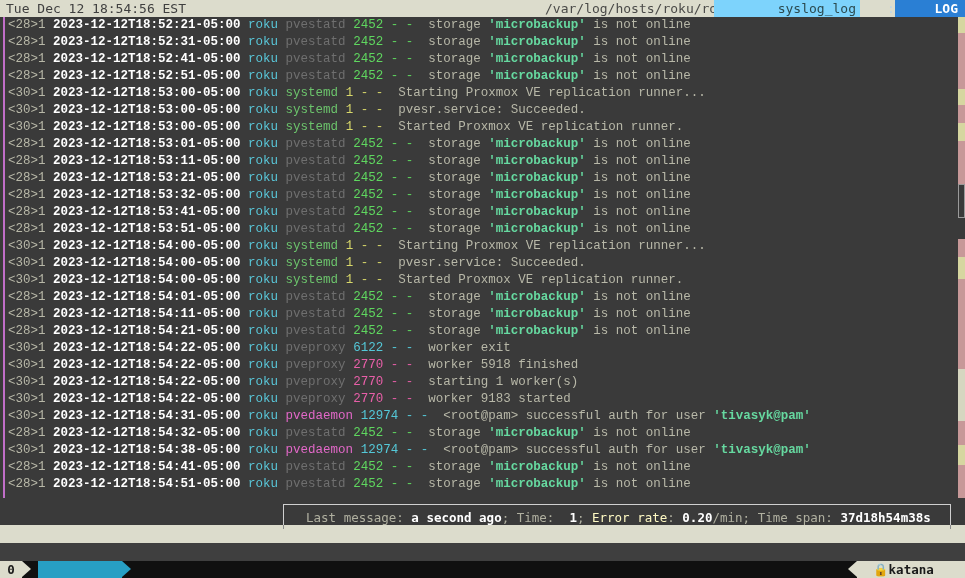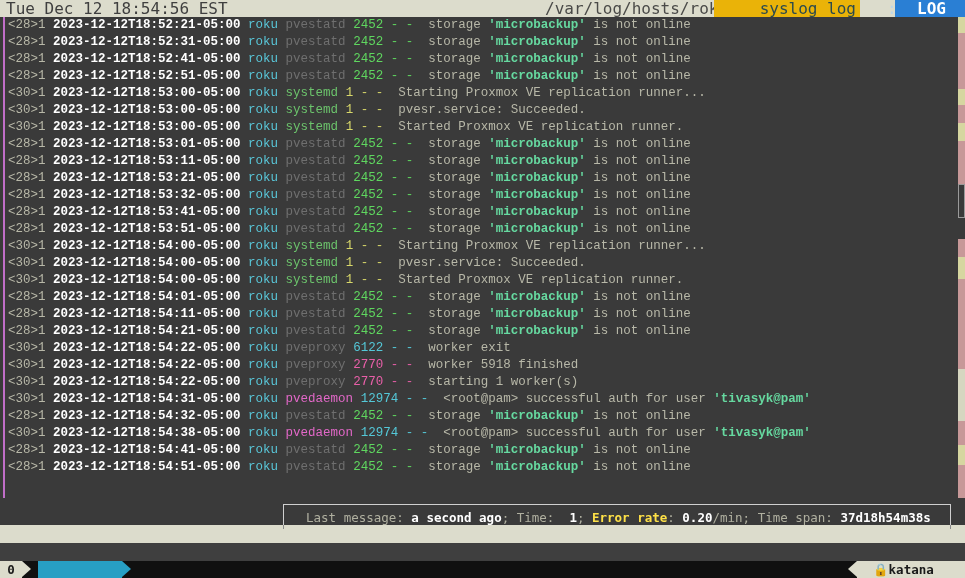--- a/index.html
+++ b/index.html
@@ -8,32 +8,32 @@
     background: #3a3a3a;
     font-family: "DejaVu Sans Mono", "Liberation Mono", monospace;
     overflow: hidden;
   }
   #app { position: relative; width: 965px; height: 578px; background: #3a3a3a; }
 
   
   .topbar {
     position: absolute; top: 0; left: 0; width: 965px; height: 17px;
     background: #dcdccc; color: #3f3f3f;
-    font-size: 16px; line-height: 17px; white-space: pre;
+    font-size: 13px; line-height: 17px; white-space: pre;
   }
   .topbar .clock { position: absolute; left: 6px; top: 0; }
   .topbar .path  { position: absolute; left: 545px; top: 0; color: #4a4a48; }
   .topbar .seg-teal {
     position: absolute; left: 714px; top: 0; width: 146px; height: 17px;
-    background: #eab308; color: #2b4a4f; text-align: right; padding-right: 4px;
+    background: #7dd3fc; color: #2b4a4f; text-align: right; padding-right: 4px;
   }
   .topbar .seg-blue {
     position: absolute; left: 895px; top: 0; width: 70px; height: 28px;
     background: #2a7fd4; color: #ffffff; font-weight: bold;
-    text-align: right; padding-right: 19px;
+    text-align: right; padding-right: 7px;
   }
   .topbar .colon-a { position: absolute; left: 741px; top:0; color:#5a9aa3;}
   .topbar .colon-b { position: absolute; left: 887px; top:0; color:#bdd6e8;}
 
   
   .logpane {
     position: absolute; top: 17px; left: 0; width: 965px; height: 481px;
     background: #3a3a3a; overflow: hidden;
   }
   .leftrule {
@@ -82,21 +82,21 @@
     border-top: 1px solid #cfcfcf;
     border-left: 1px solid #cfcfcf;
     border-right: 1px solid #cfcfcf;
   }
   .sumtext {
     position: absolute; left: 300px; top: 509px;
     font-size: 12.5px; line-height: 17px; white-space: pre;
     color: #b0b0a0; background: #3a3a3a; padding: 0 6px;
   }
   .sumtext b { color: #ffffff; }
-  .sumtext .err { color: #fde047; font-weight: bold; }
+  .sumtext .err { color: #fef9c3; font-weight: normal; }
 
   
   .statusbar {
     position: absolute; left: 0; top: 525px; width: 965px; height: 18px;
     background: #dcdccc; color: #3f3f3f;
     font-size: 12.5px; line-height: 18px; white-space: pre;
   }
   .statusbar .tick { position: absolute; left: 283px; top: 0; width:1px; height:4px; background:#8a8a8a;}
   .statusbar .tick2{ position: absolute; left: 950px; top: 0; width:1px; height:4px; background:#8a8a8a;}
 
@@ -178,20 +178,21 @@
       <div class="row"><span class="pri">&lt;28&gt;1 </span><span class="ts">2023-12-12T18:53:51-05:00</span><span class="msg"> </span><span class="host">roku</span><span class="msg"> </span><span class="proc-dim">pvestatd</span><span class="msg"> </span><span class="pid-green">2452</span><span class="msg"> </span><span class="dash">- -</span><span class="msg">  storage </span><span class="hl">'microbackup'</span><span class="msg"> is not online</span></div>
       <div class="row"><span class="pri">&lt;30&gt;1 </span><span class="ts">2023-12-12T18:54:00-05:00</span><span class="msg"> </span><span class="host">roku</span><span class="msg"> </span><span class="proc-green">systemd</span><span class="msg"> </span><span class="pid-yellow">1</span><span class="msg"> </span><span class="dash-y">- -</span><span class="msg">  Starting Proxmox VE replication runner...</span></div>
       <div class="row"><span class="pri">&lt;30&gt;1 </span><span class="ts">2023-12-12T18:54:00-05:00</span><span class="msg"> </span><span class="host">roku</span><span class="msg"> </span><span class="proc-green">systemd</span><span class="msg"> </span><span class="pid-yellow">1</span><span class="msg"> </span><span class="dash-y">- -</span><span class="msg">  pvesr.service: Succeeded.</span></div>
       <div class="row"><span class="pri">&lt;30&gt;1 </span><span class="ts">2023-12-12T18:54:00-05:00</span><span class="msg"> </span><span class="host">roku</span><span class="msg"> </span><span class="proc-green">systemd</span><span class="msg"> </span><span class="pid-yellow">1</span><span class="msg"> </span><span class="dash-y">- -</span><span class="msg">  Started Proxmox VE replication runner.</span></div>
       <div class="row"><span class="pri">&lt;28&gt;1 </span><span class="ts">2023-12-12T18:54:01-05:00</span><span class="msg"> </span><span class="host">roku</span><span class="msg"> </span><span class="proc-dim">pvestatd</span><span class="msg"> </span><span class="pid-green">2452</span><span class="msg"> </span><span class="dash">- -</span><span class="msg">  storage </span><span class="hl">'microbackup'</span><span class="msg"> is not online</span></div>
       <div class="row"><span class="pri">&lt;28&gt;1 </span><span class="ts">2023-12-12T18:54:11-05:00</span><span class="msg"> </span><span class="host">roku</span><span class="msg"> </span><span class="proc-dim">pvestatd</span><span class="msg"> </span><span class="pid-green">2452</span><span class="msg"> </span><span class="dash">- -</span><span class="msg">  storage </span><span class="hl">'microbackup'</span><span class="msg"> is not online</span></div>
       <div class="row"><span class="pri">&lt;28&gt;1 </span><span class="ts">2023-12-12T18:54:21-05:00</span><span class="msg"> </span><span class="host">roku</span><span class="msg"> </span><span class="proc-dim">pvestatd</span><span class="msg"> </span><span class="pid-green">2452</span><span class="msg"> </span><span class="dash">- -</span><span class="msg">  storage </span><span class="hl">'microbackup'</span><span class="msg"> is not online</span></div>
       <div class="row"><span class="pri">&lt;30&gt;1 </span><span class="ts">2023-12-12T18:54:22-05:00</span><span class="msg"> </span><span class="host">roku</span><span class="msg"> </span><span class="proc-dim">pveproxy</span><span class="msg"> </span><span class="pid-teal">6122</span><span class="msg"> </span><span class="dash-t">- -</span><span class="msg">  worker exit</span></div>
       <div class="row"><span class="pri">&lt;30&gt;1 </span><span class="ts">2023-12-12T18:54:22-05:00</span><span class="msg"> </span><span class="host">roku</span><span class="msg"> </span><span class="proc-dim">pveproxy</span><span class="msg"> </span><span class="pid-pink">2770</span><span class="msg"> </span><span class="dash-p">- -</span><span class="msg">  worker 5918 finished</span></div>
       <div class="row"><span class="pri">&lt;30&gt;1 </span><span class="ts">2023-12-12T18:54:22-05:00</span><span class="msg"> </span><span class="host">roku</span><span class="msg"> </span><span class="proc-dim">pveproxy</span><span class="msg"> </span><span class="pid-pink">2770</span><span class="msg"> </span><span class="dash-p">- -</span><span class="msg">  starting 1 worker(s)</span></div>
+      <div class="row"><span class="pri">&lt;30&gt;1 </span><span class="ts">2023-12-12T18:54:22-05:00</span><span class="msg"> </span><span class="host">roku</span><span class="msg"> </span><span class="proc-dim">pveproxy</span><span class="msg"> </span><span class="pid-pink">2770</span><span class="msg"> </span><span class="dash-p">- -</span><span class="msg">  worker 9183 started</span></div>
       <div class="row"><span class="pri">&lt;30&gt;1 </span><span class="ts">2023-12-12T18:54:31-05:00</span><span class="msg"> </span><span class="host">roku</span><span class="msg"> </span><span class="proc-mag">pvedaemon</span><span class="msg"> </span><span class="pid-teal">12974</span><span class="msg"> </span><span class="dash-t">- -</span><span class="msg">  &lt;root@pam&gt; successful auth for user </span><span class="hl">'tivasyk@pam'</span></div>
       <div class="row"><span class="pri">&lt;28&gt;1 </span><span class="ts">2023-12-12T18:54:32-05:00</span><span class="msg"> </span><span class="host">roku</span><span class="msg"> </span><span class="proc-dim">pvestatd</span><span class="msg"> </span><span class="pid-green">2452</span><span class="msg"> </span><span class="dash">- -</span><span class="msg">  storage </span><span class="hl">'microbackup'</span><span class="msg"> is not online</span></div>
       <div class="row"><span class="pri">&lt;30&gt;1 </span><span class="ts">2023-12-12T18:54:38-05:00</span><span class="msg"> </span><span class="host">roku</span><span class="msg"> </span><span class="proc-mag">pvedaemon</span><span class="msg"> </span><span class="pid-teal">12974</span><span class="msg"> </span><span class="dash-t">- -</span><span class="msg">  &lt;root@pam&gt; successful auth for user </span><span class="hl">'tivasyk@pam'</span></div>
       <div class="row"><span class="pri">&lt;28&gt;1 </span><span class="ts">2023-12-12T18:54:41-05:00</span><span class="msg"> </span><span class="host">roku</span><span class="msg"> </span><span class="proc-dim">pvestatd</span><span class="msg"> </span><span class="pid-green">2452</span><span class="msg"> </span><span class="dash">- -</span><span class="msg">  storage </span><span class="hl">'microbackup'</span><span class="msg"> is not online</span></div>
       <div class="row"><span class="pri">&lt;28&gt;1 </span><span class="ts">2023-12-12T18:54:51-05:00</span><span class="msg"> </span><span class="host">roku</span><span class="msg"> </span><span class="proc-dim">pvestatd</span><span class="msg"> </span><span class="pid-green">2452</span><span class="msg"> </span><span class="dash">- -</span><span class="msg">  storage </span><span class="hl">'microbackup'</span><span class="msg"> is not online</span></div>
     </div>
   <div class="leftrule"></div>
 
   <div class="scrollcol" id="scrollcol">
       <i style="top: 0px; height: 16px; background: rgb(214, 214, 160);"></i>

